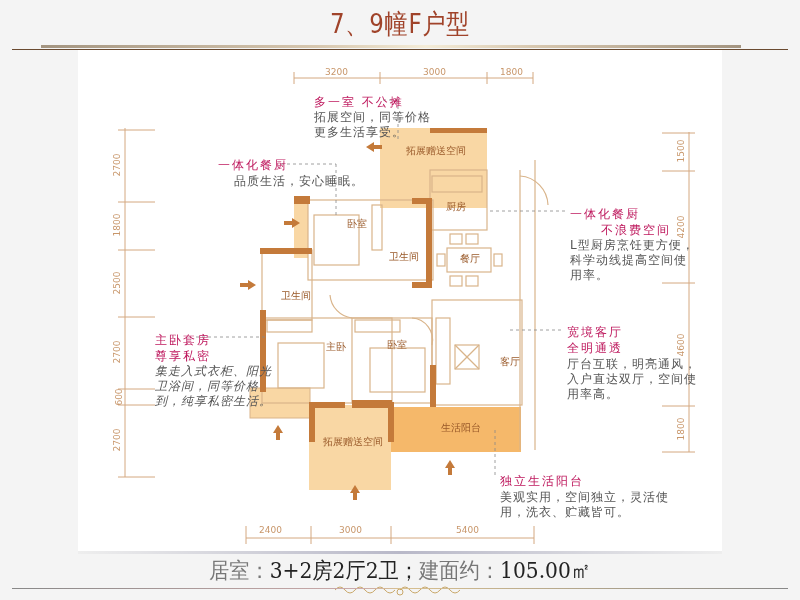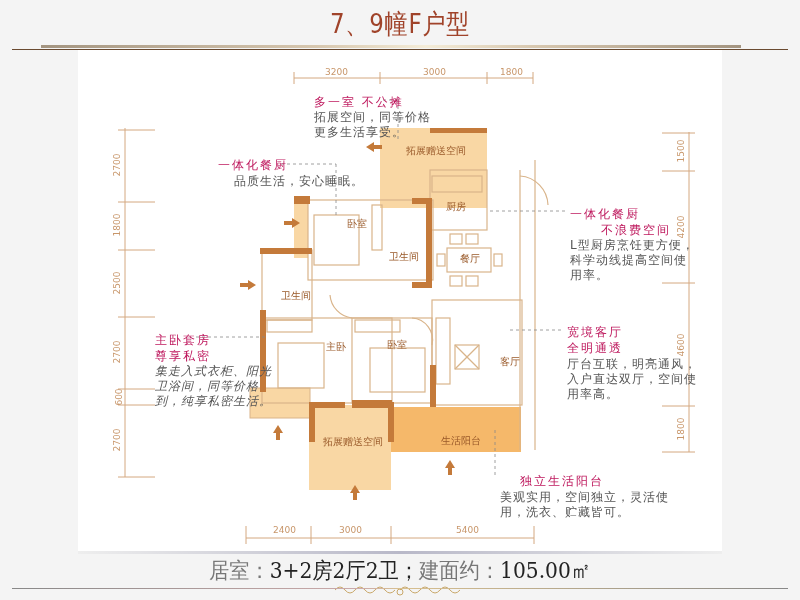--- a/index.html
+++ b/index.html
@@ -152,21 +152,21 @@
     <path d="M5 8 q5 -6 10 0 t10 0 t10 0 t10 0 t10 0 t10 0"></path>
     <path d="M70 8 q5 -6 10 0 t10 0 t10 0 t10 0 t10 0 t10 0"></path>
     <circle cx="70" cy="10" r="3"></circle>
   </g>
 </svg>
 
 <div class="dim" style="left:325px;top:67px;">3200</div>
 <div class="dim" style="left:423px;top:67px;">3000</div>
 <div class="dim" style="left:500px;top:67px;">1800</div>
 
-<div class="dim" style="left:273px;top:525px;">2400</div>
+<div class="dim" style="left:259px;top:525px;">2400</div>
 <div class="dim" style="left:339px;top:525px;">3000</div>
 <div class="dim" style="left:456px;top:525px;">5400</div>
 
 <div class="vdim" style="left:102px;top:160px;">2700</div>
 <div class="vdim" style="left:102px;top:220px;">1800</div>
 <div class="vdim" style="left:102px;top:278px;">2500</div>
 <div class="vdim" style="left:102px;top:347px;">2700</div>
 <div class="vdim" style="left:104px;top:392px;">600</div>
 <div class="vdim" style="left:102px;top:435px;">2700</div>
 
@@ -178,21 +178,21 @@
 <div class="room-label" style="left:406px;top:144px;">拓展赠送空间</div>
 <div class="room-label" style="left:446px;top:200px;">厨房</div>
 <div class="room-label" style="left:347px;top:217px;">卧室</div>
 <div class="room-label" style="left:389px;top:250px;">卫生间</div>
 <div class="room-label" style="left:460px;top:252px;">餐厅</div>
 <div class="room-label" style="left:281px;top:289px;">卫生间</div>
 <div class="room-label" style="left:326px;top:340px;">主卧</div>
 <div class="room-label" style="left:387px;top:338px;">卧室</div>
 <div class="room-label" style="left:500px;top:355px;">客厅</div>
 <div class="room-label" style="left:323px;top:435px;">拓展赠送空间</div>
-<div class="room-label" style="left:441px;top:434px;">生活阳台</div>
+<div class="room-label" style="left:441px;top:421px;">生活阳台</div>
 
 <div>
   <div class="ann-h" style="left:314px;top:94px;">多一室 不公摊</div>
   <div class="ann-b" style="left:314px;top:110px;">
     <div>拓展空间，同等价格</div>
     <div>更多生活享受。</div>
   </div>
 </div>
 
 <div>
@@ -226,21 +226,21 @@
   <div class="ann-h" style="left:567px;top:324px;">宽境客厅</div>
   <div class="ann-h" style="left:567px;top:340px;">全明通透</div>
   <div class="ann-b" style="left:567px;top:357px;">
     <div>厅台互联，明亮通风，</div>
     <div>入户直达双厅，空间使</div>
     <div>用率高。</div>
   </div>
 </div>
 
 <div>
-  <div class="ann-h" style="left:500px;top:473px;margin-left:20px;">独立生活阳台</div>
+  <div class="ann-h" style="left:500px;top:473px;">独立生活阳台</div>
   <div class="ann-b" style="left:500px;top:490px;">
     <div>美观实用，空间独立，灵活使</div>
     <div>用，洗衣、贮藏皆可。</div>
   </div>
 </div>
 
 <div class="panel-shadow"></div>
 
 <div class="summary">
   <span class="lbl">居室：</span><span>3+2房2厅2卫；</span><span class="lbl">建面约：</span><span>105.00㎡</span>

